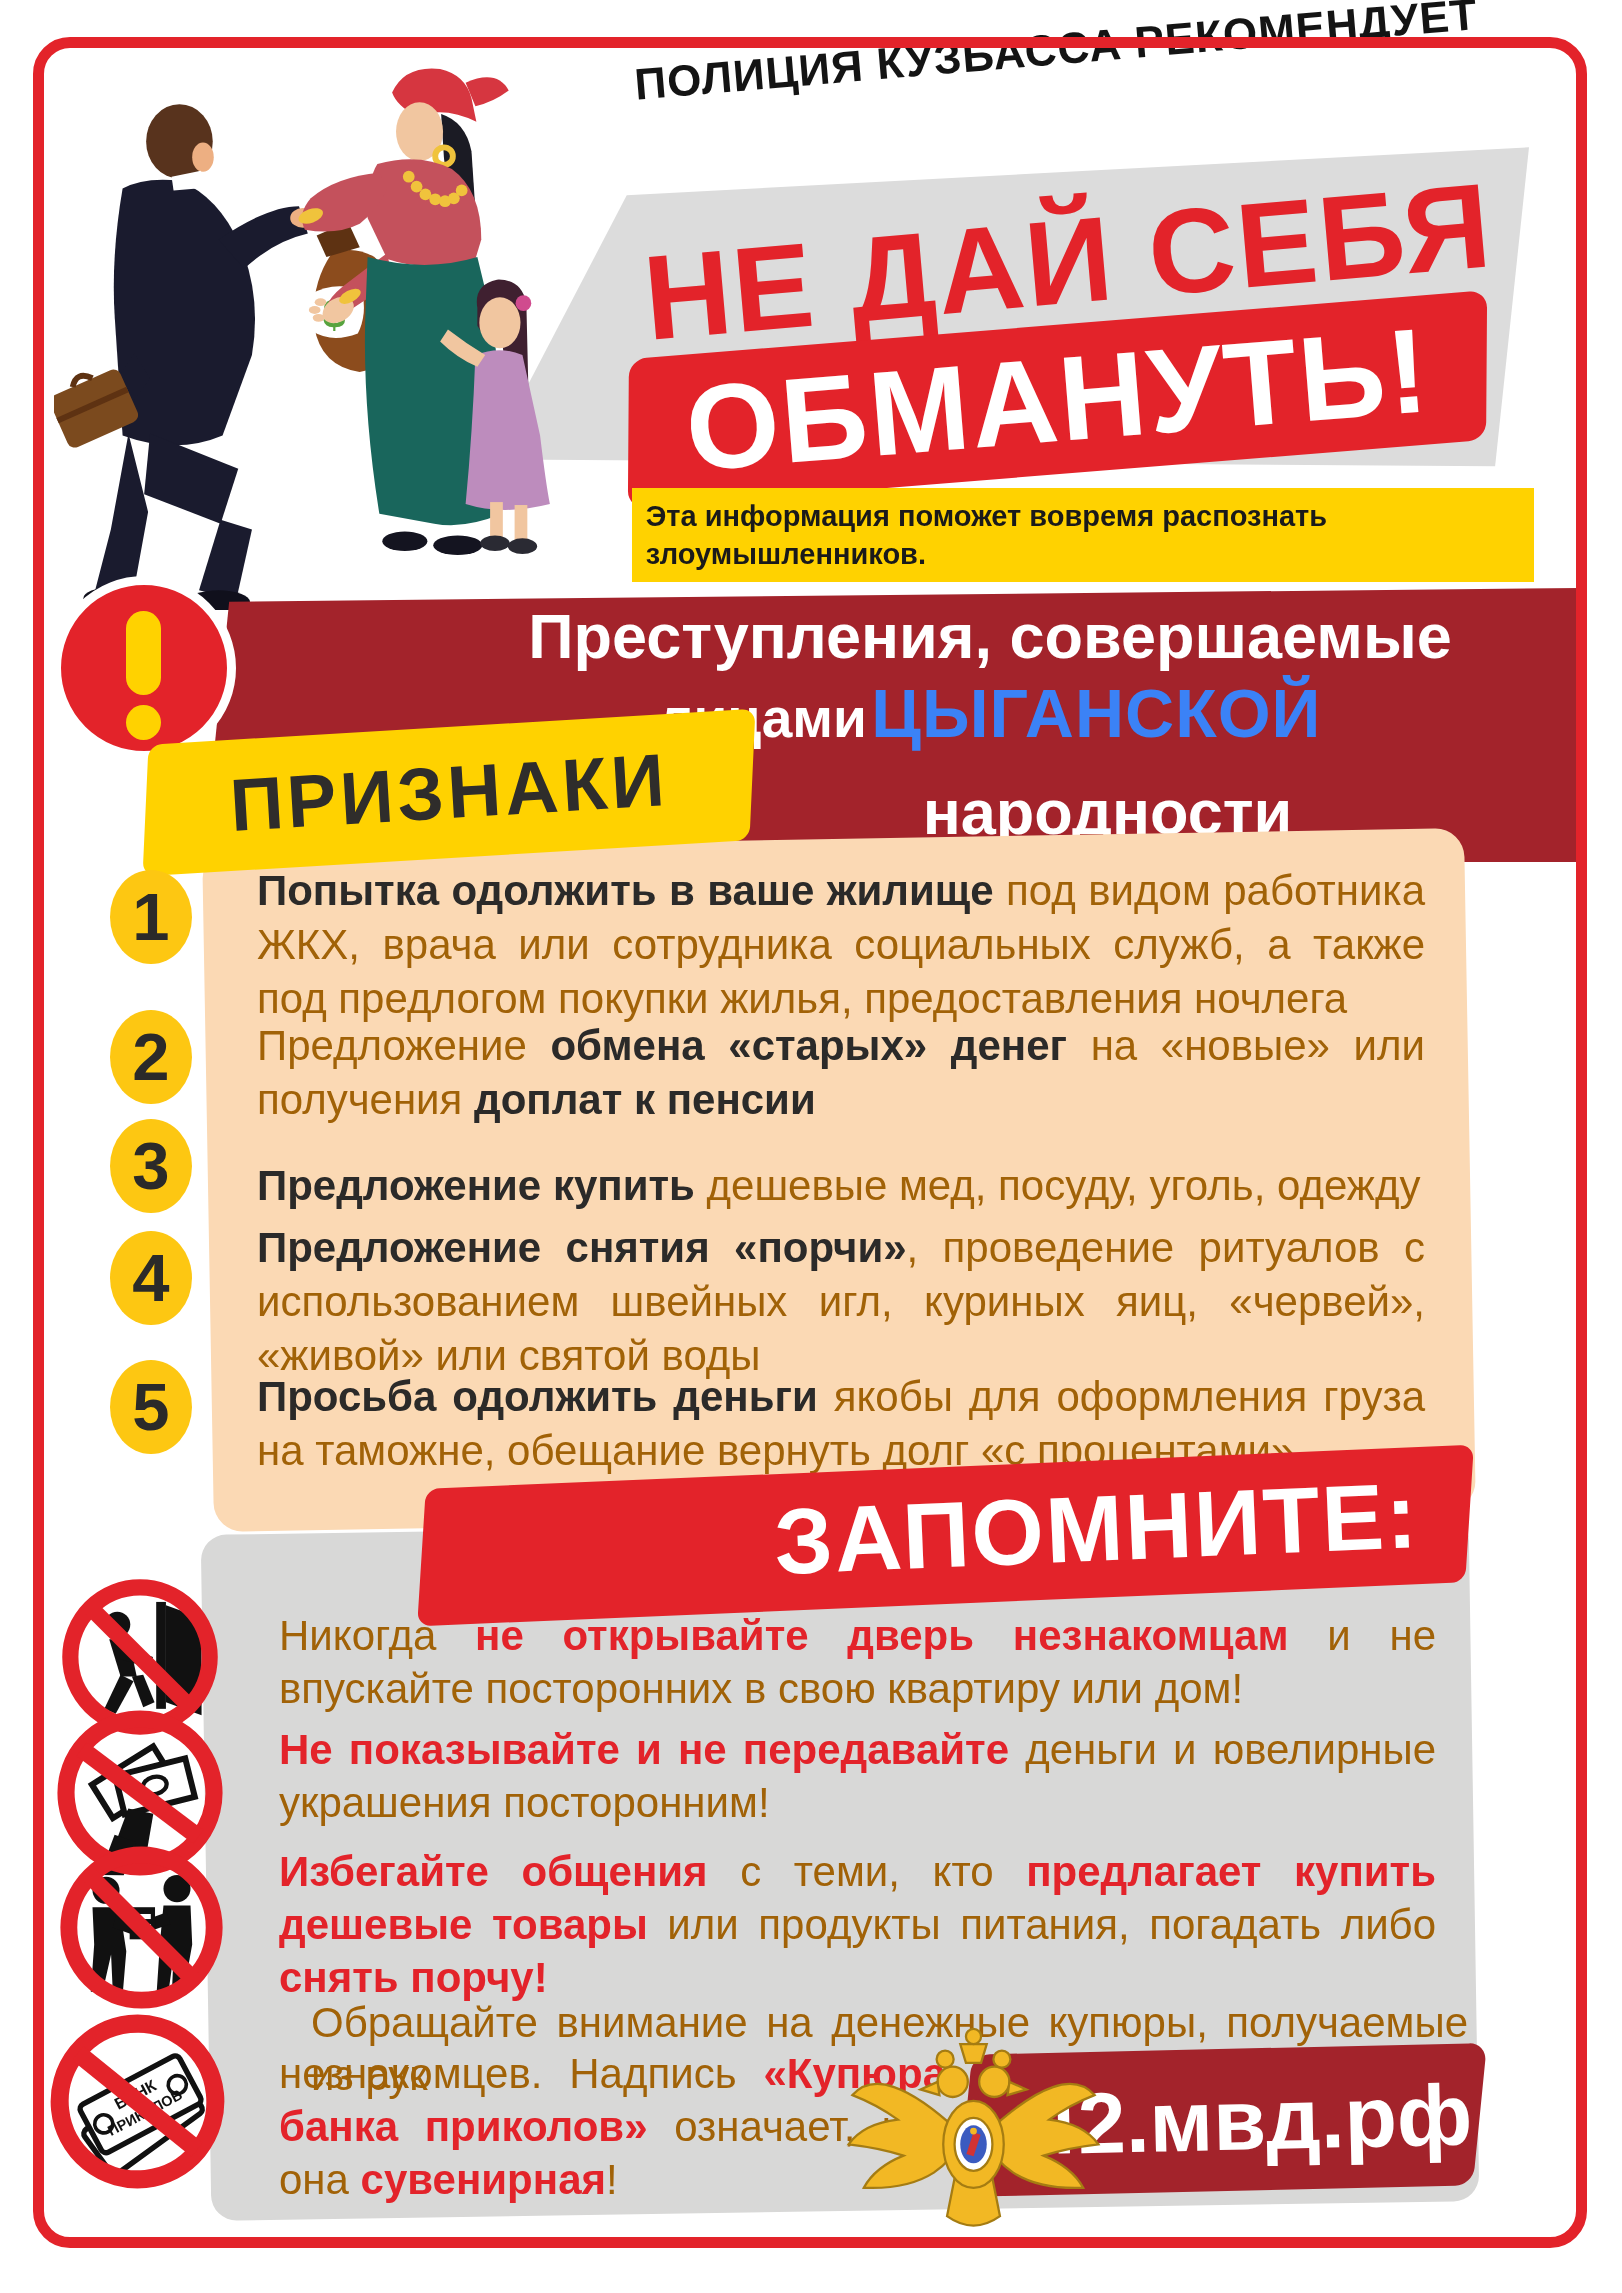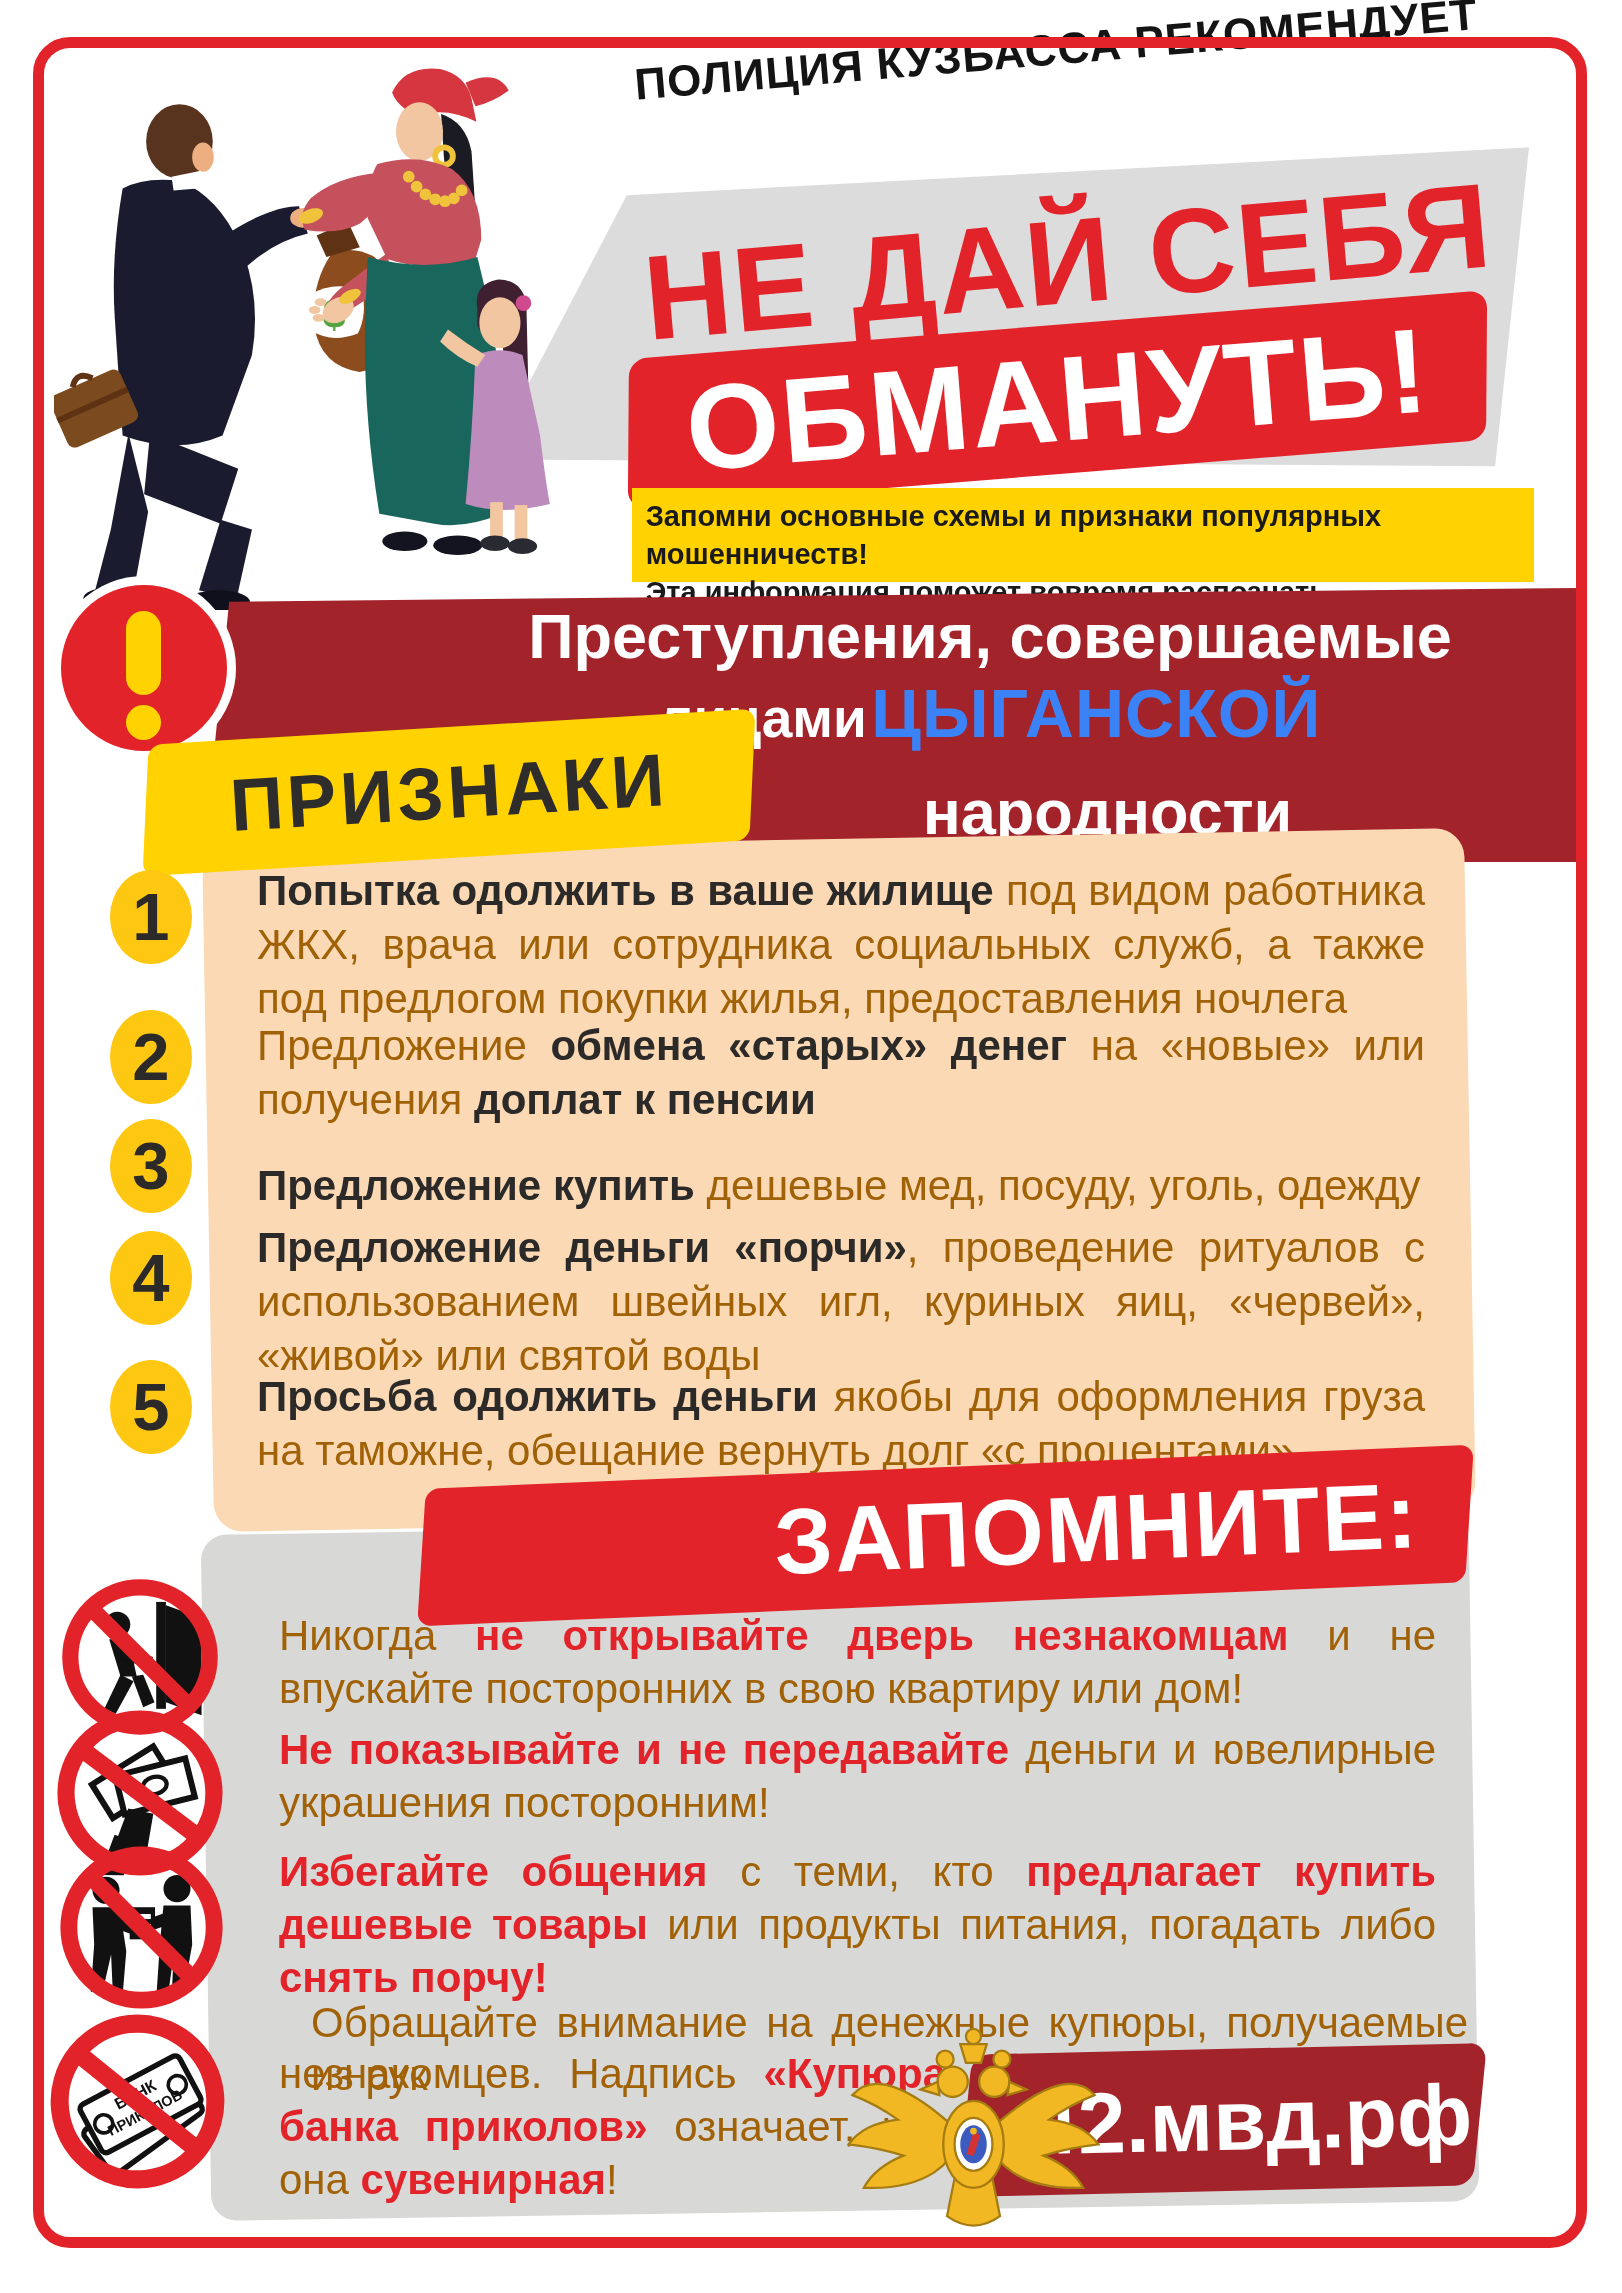--- a/index.html
+++ b/index.html
@@ -148,21 +148,20 @@
     <circle cx="479" cy="247" r="8" fill="#d04b8e"></circle>
     <path d="M430 300 Q455 290 478 300 L496 382 Q502 432 506 452 Q458 464 420 452 Q427 380 430 300 Z" fill="#bd8cbd"></path>
     <path d="M432 312 Q410 302 394 286 L402 274 Q420 288 440 300 Z" fill="#f1c6a0"></path>
     <rect x="445" y="450" width="13" height="36" fill="#f1c6a0"></rect>
     <rect x="470" y="453" width="13" height="36" fill="#f1c6a0"></rect>
     <ellipse cx="450" cy="492" rx="15" ry="8" fill="#2a2a33"></ellipse>
     <ellipse cx="478" cy="495" rx="15" ry="8" fill="#2a2a33"></ellipse>
   </svg>
 
   <div class="abs" id="note-bar">
-    <div>Запомни основные схемы и признаки популярных мошенничеств!</div>
     <div>Эта информация поможет вовремя распознать злоумышленников.</div>
   </div>
 
   <div class="abs" id="band"></div>
   <div class="abs band-line" id="band-l1">Преступления, совершаемые</div>
   <div class="abs band-line" id="band-l2">
     <span class="small">лицами</span>
     <span class="big">ЦЫГАНСКОЙ</span>
   </div>
   <div class="abs band-line" id="band-l3">народности</div>
@@ -178,21 +177,21 @@
 
   <div class="abs" id="peach-panel"></div>
 
   <div class="abs bubble" id="bub-1">1</div>
   <div class="abs sign-p" id="sp-1"><span class="seg-bold">Попытка одолжить в ваше жилище</span><span class="seg-plain"> под видом работника ЖКХ, врача или сотрудника социальных служб, а также под предлогом покупки жилья, предоставления ночлега</span></div>
   <div class="abs bubble" id="bub-2">2</div>
   <div class="abs sign-p" id="sp-2"><span class="seg-plain">Предложение </span><span class="seg-bold">обмена «старых» денег</span><span class="seg-plain"> на «новые» или получения </span><span class="seg-bold">доплат к пенсии</span></div>
   <div class="abs bubble" id="bub-3">3</div>
   <div class="abs sign-p" id="sp-3"><span class="seg-bold">Предложение купить</span><span class="seg-plain"> дешевые мед, посуду, уголь, одежду</span></div>
   <div class="abs bubble" id="bub-4">4</div>
-  <div class="abs sign-p" id="sp-4"><span class="seg-bold">Предложение деньги «порчи»</span><span class="seg-plain">, проведение ритуалов с использованием швейных игл, куриных яиц, «червей», «живой» или святой воды</span></div>
+  <div class="abs sign-p" id="sp-4"><span class="seg-bold">Предложение снятия «порчи»</span><span class="seg-plain">, проведение ритуалов с использованием швейных игл, куриных яиц, «червей», «живой» или святой воды</span></div>
   <div class="abs bubble" id="bub-5">5</div>
   <div class="abs sign-p" id="sp-5"><span class="seg-bold">Просьба одолжить деньги</span><span class="seg-plain"> якобы для оформления груза на таможне, обещание вернуть долг «с процентами»</span></div>
 
   <div class="abs" id="grey-panel"></div>
   <div class="abs" id="remember-banner">
     <span class="t">ЗАПОМНИТЕ:</span>
   </div>
 
   <div class="abs warn-p" id="wp-1"><span class="seg-plain">Никогда </span><span class="seg-red">не открывайте дверь незнакомцам</span><span class="seg-plain"> и не впускайте посторонних в свою квартиру или дом!</span></div>
   <div class="abs warn-p" id="wp-2"><span class="seg-red">Не показывайте и не передавайте</span><span class="seg-plain"> деньги и ювелирные украшения посторонним!</span></div>

